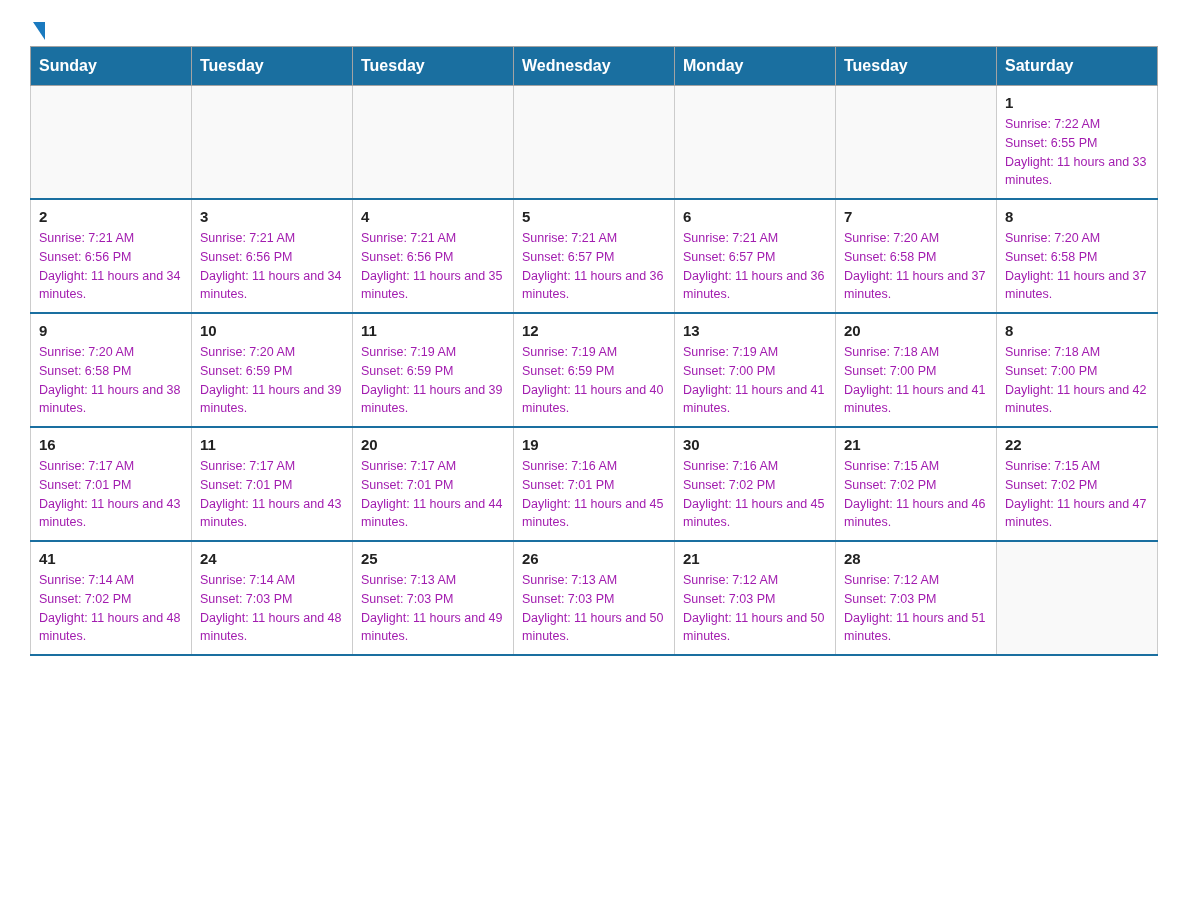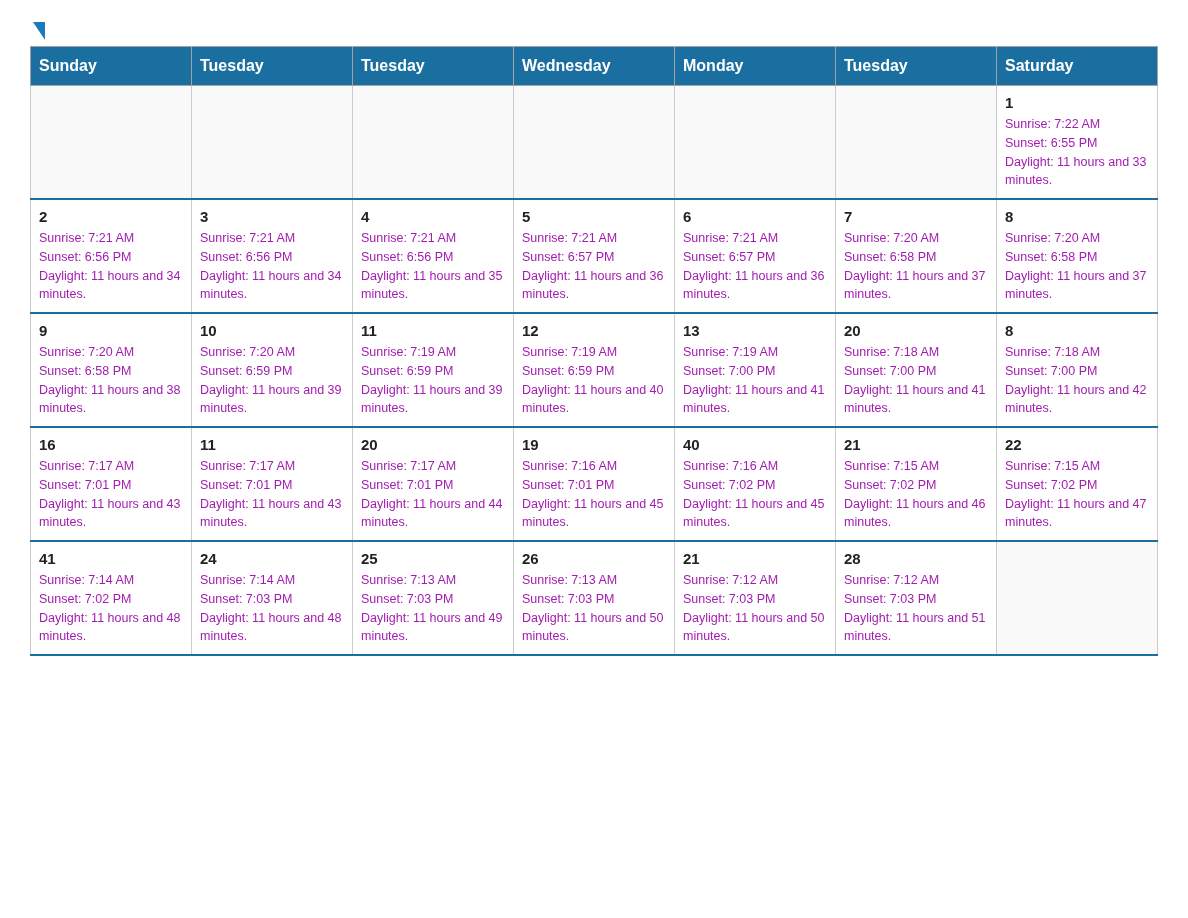--- a/index.html
+++ b/index.html
@@ -251,21 +251,21 @@
 Sunset: 7:01 PM
 Daylight: 11 hours and 44 minutes.</div>
         </td>
         <td>
           <span class="day-number">19</span>
           <div class="day-info" style="white-space: pre-line;">Sunrise: 7:16 AM
 Sunset: 7:01 PM
 Daylight: 11 hours and 45 minutes.</div>
         </td>
         <td>
-          <span class="day-number">40</span>
+          <span class="day-number">30</span>
           <div class="day-info" style="white-space: pre-line;">Sunrise: 7:16 AM
 Sunset: 7:02 PM
 Daylight: 11 hours and 45 minutes.</div>
         </td>
         <td>
           <span class="day-number">21</span>
           <div class="day-info" style="white-space: pre-line;">Sunrise: 7:15 AM
 Sunset: 7:02 PM
 Daylight: 11 hours and 46 minutes.</div>
         </td>

